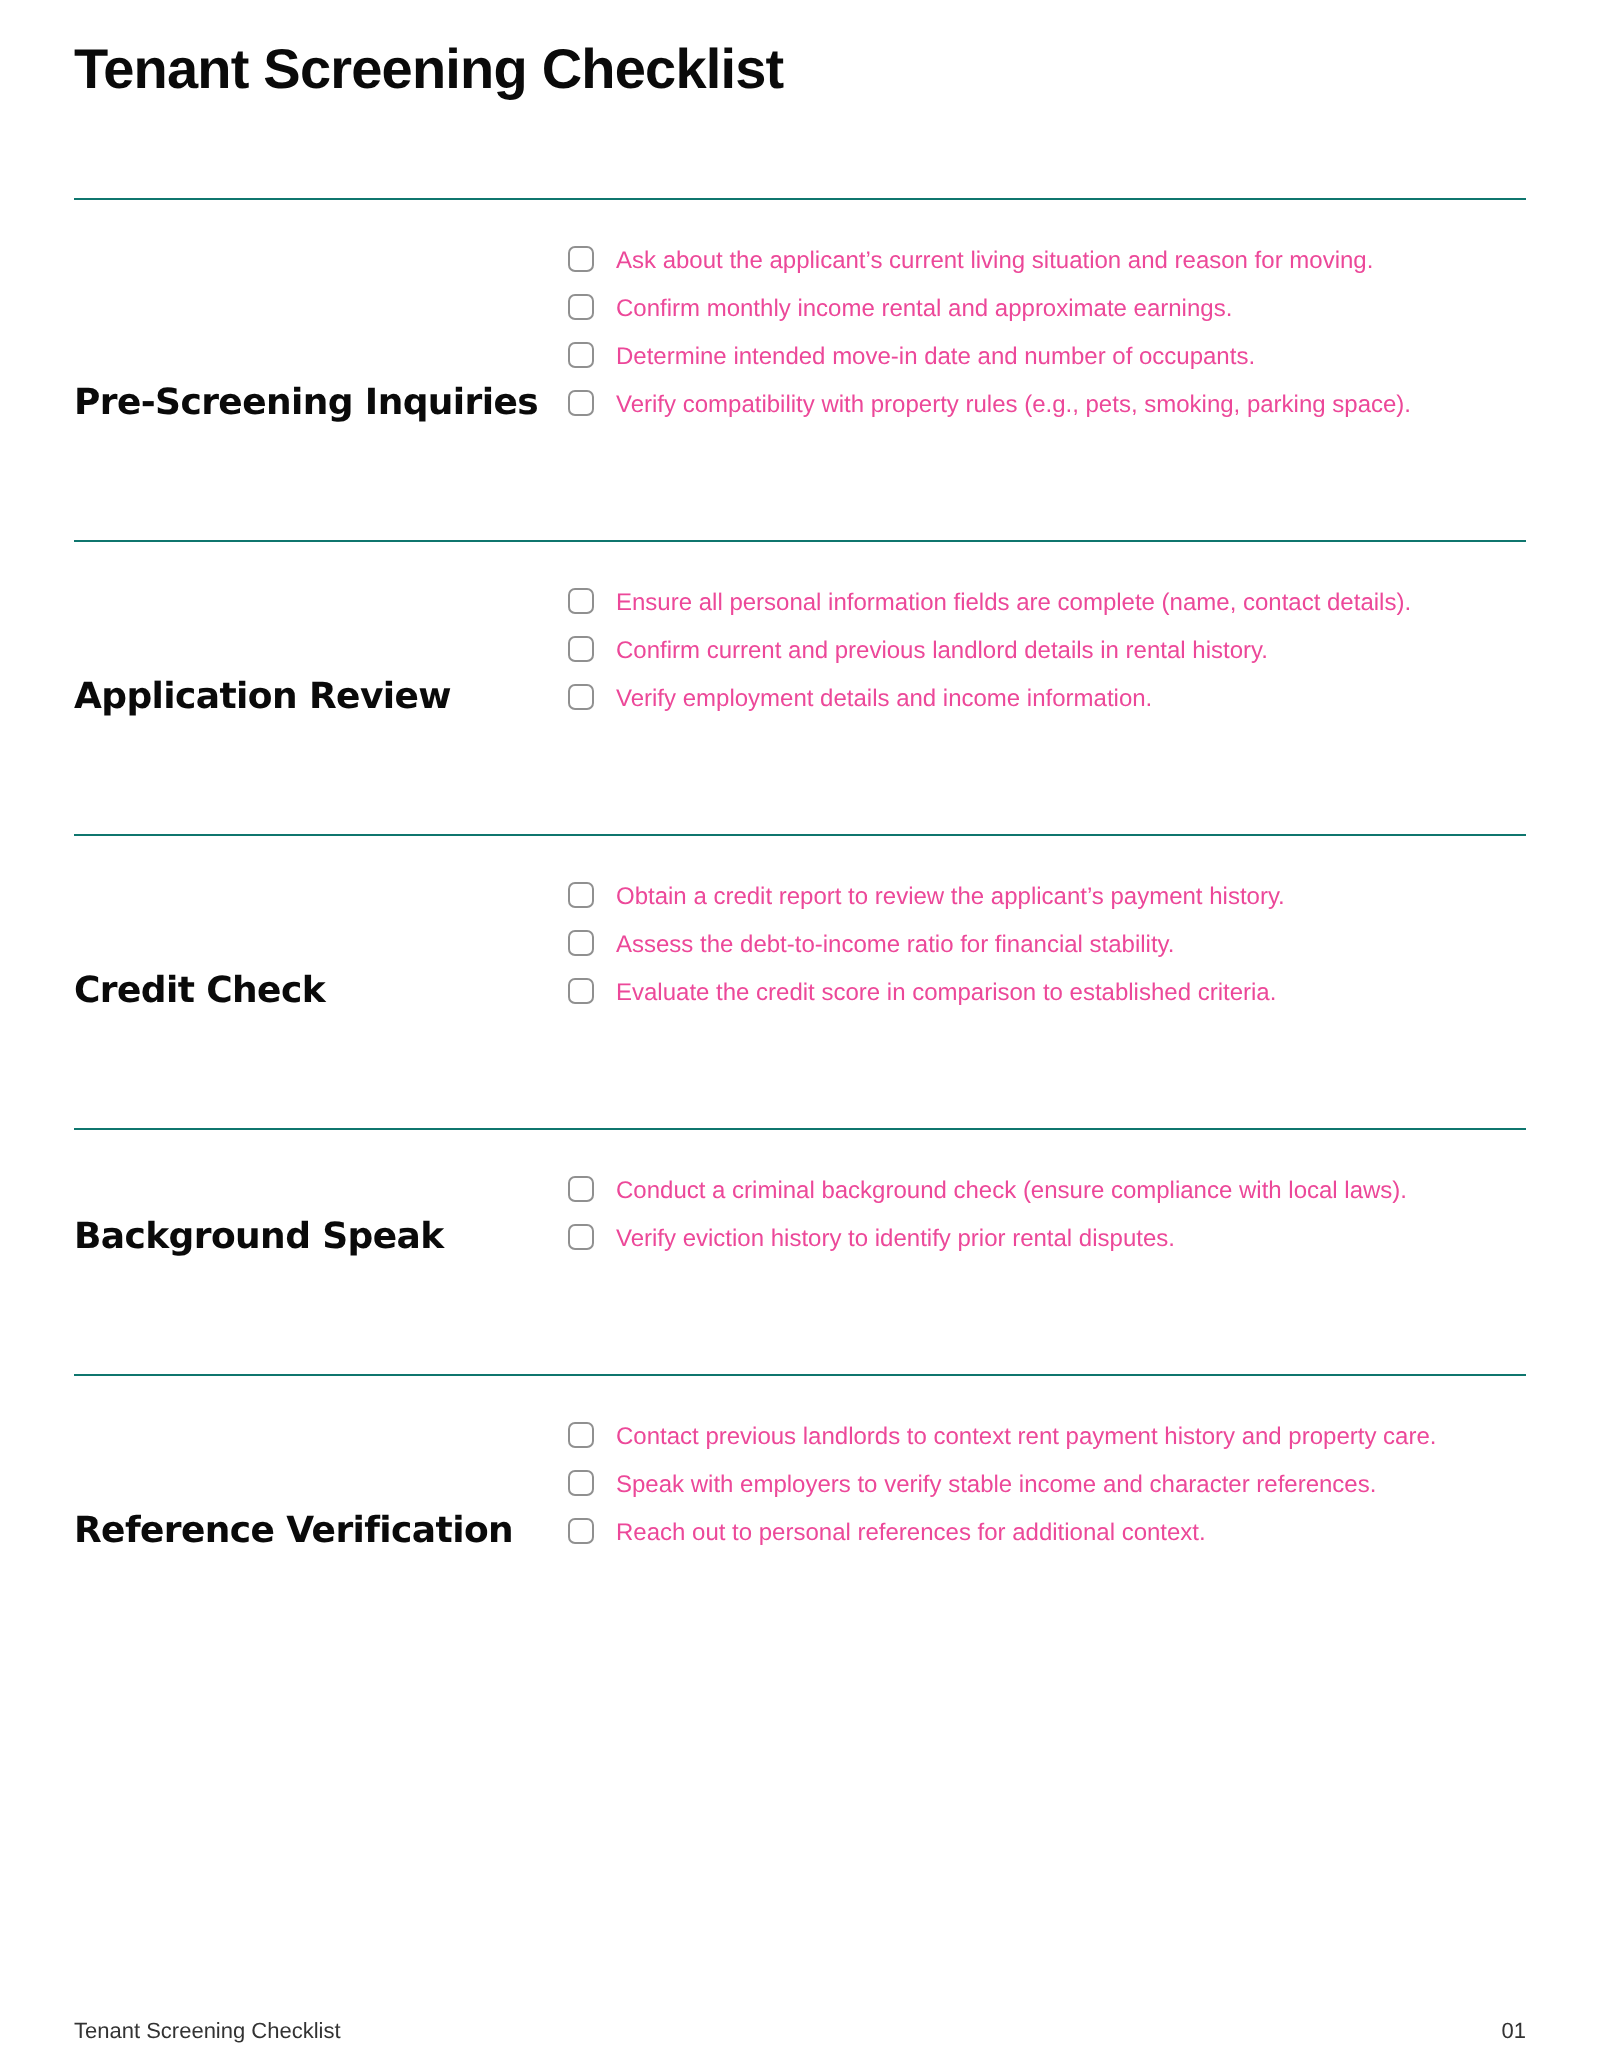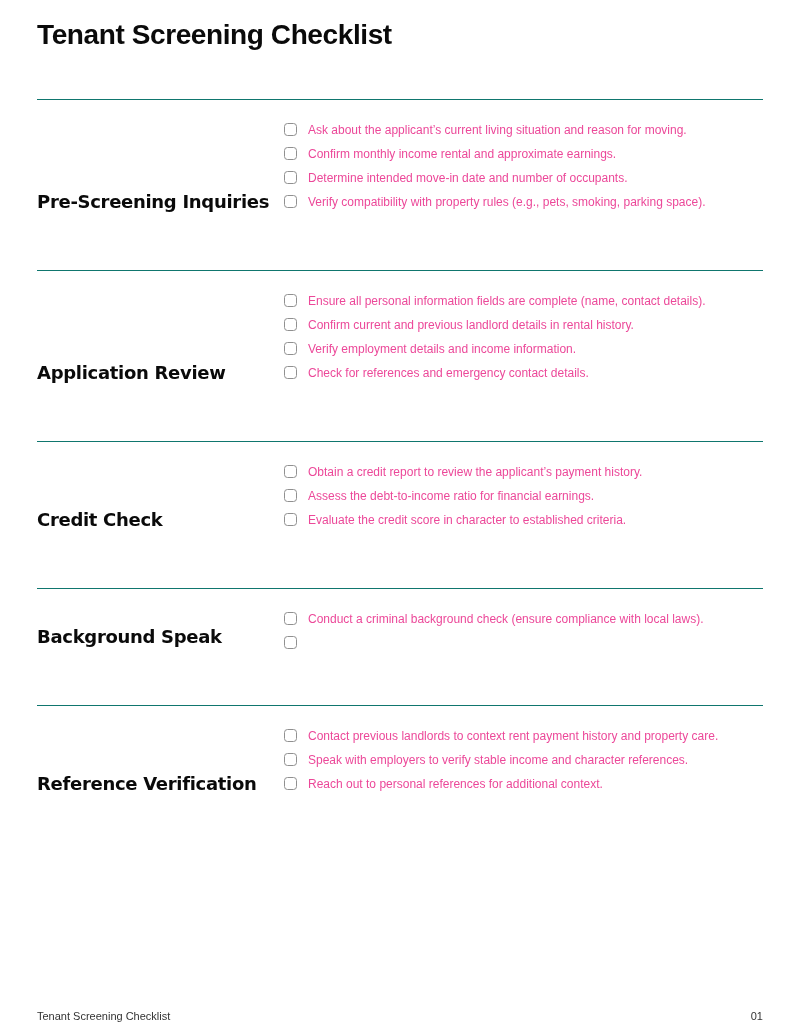--- a/index.html
+++ b/index.html
@@ -136,57 +136,54 @@
   <div class="item">
     <span class="checkbox" role="checkbox" aria-checked="false"></span>
     <span class="item-label">Confirm current and previous landlord details in rental history.</span>
   </div>
 
   <div class="item">
     <span class="checkbox" role="checkbox" aria-checked="false"></span>
     <span class="item-label">Verify employment details and income information.</span>
   </div>
 
-  <div class="item">
-    <span class="checkbox" role="checkbox" aria-checked="false"></span>
-    <span class="item-label">Check for references and emergency contact details.</span>
-  </div>
 </div>
   </section>
 
   <section class="section">
     <h2 class="section-heading">Credit Check</h2>
     <div class="items">
   <div class="item">
     <span class="checkbox" role="checkbox" aria-checked="false"></span>
     <span class="item-label">Obtain a credit report to review the applicant’s payment history.</span>
   </div>
 
   <div class="item">
     <span class="checkbox" role="checkbox" aria-checked="false"></span>
-    <span class="item-label">Assess the debt-to-income ratio for financial earnings.</span>
-  </div>
-
-  <div class="item">
-    <span class="checkbox" role="checkbox" aria-checked="false"></span>
-    <span class="item-label">Evaluate the credit score in character to established criteria.</span>
+    <span class="item-label">Assess the debt-to-income ratio for financial stability.</span>
+  </div>
+
+  <div class="item">
+    <span class="checkbox" role="checkbox" aria-checked="false"></span>
+    <span class="item-label">Evaluate the credit score in comparison to established criteria.</span>
   </div>
 </div>
   </section>
 
   <section class="section">
     <h2 class="section-heading">Background Speak</h2>
     <div class="items">
   <div class="item">
     <span class="checkbox" role="checkbox" aria-checked="false"></span>
     <span class="item-label">Conduct a criminal background check (ensure compliance with local laws).</span>
   </div>
 
   <div class="item">
     <span class="checkbox" role="checkbox" aria-checked="false"></span>
+    <span class="item-label">Verify eviction history to identify prior rental disputes.</span>
   </div>
 </div>
   </section>
 
   <section class="section">
     <h2 class="section-heading">Reference Verification</h2>
     <div class="items">
   <div class="item">
     <span class="checkbox" role="checkbox" aria-checked="false"></span>
     <span class="item-label">Contact previous landlords to context rent payment history and property care.</span>

